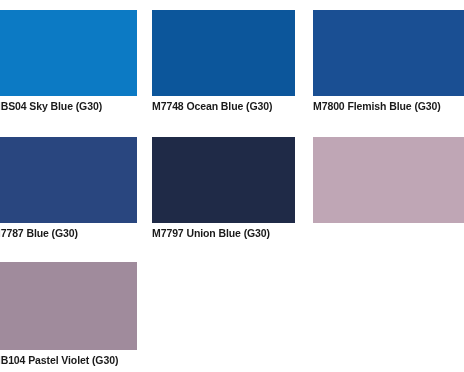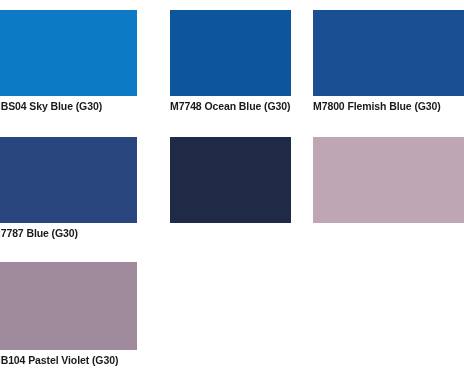--- a/index.html
+++ b/index.html
@@ -41,21 +41,21 @@
     font-size: 10.5px;
     font-weight: bold;
     line-height: 13px;
     color: #1a1a1a;
     white-space: nowrap;
     letter-spacing: -0.1px;
   }
 
   
   .col-1 { left: -8px;  width: 145px; }
-  .col-2 { left: 170px; width: 121px; }
+  .col-2 { left: 152px; width: 143px; }
   .col-3 { left: 313px; width: 163px; }
 
   .row-1 { top: 10px;  }
   .row-2 { top: 137px; }
   .row-3 { top: 262px; }
 
   
   .row-3 .swatch-chip { height: 88px; }
 </style>
 </head>
@@ -78,20 +78,21 @@
     <span class="swatch-label">M7800 Flemish Blue (G30)</span>
   </div>
 
   <div class="swatch-cell col-1 row-2">
     <span class="swatch-chip" style="background-color: rgb(41, 70, 127);"></span>
     <span class="swatch-label">M7787 Blue (G30)</span>
   </div>
 
   <div class="swatch-cell col-2 row-2">
     <span class="swatch-chip" style="background-color: rgb(31, 42, 71);"></span>
+    <span class="swatch-label">M7797 Union Blue (G30)</span>
   </div>
 
   <div class="swatch-cell col-3 row-2">
     <span class="swatch-chip" style="background-color: rgb(191, 166, 181);"></span>
   </div>
 
   <div class="swatch-cell col-1 row-3">
     <span class="swatch-chip" style="background-color: rgb(160, 139, 156);"></span>
     <span class="swatch-label">MB104 Pastel Violet (G30)</span>
   </div>

